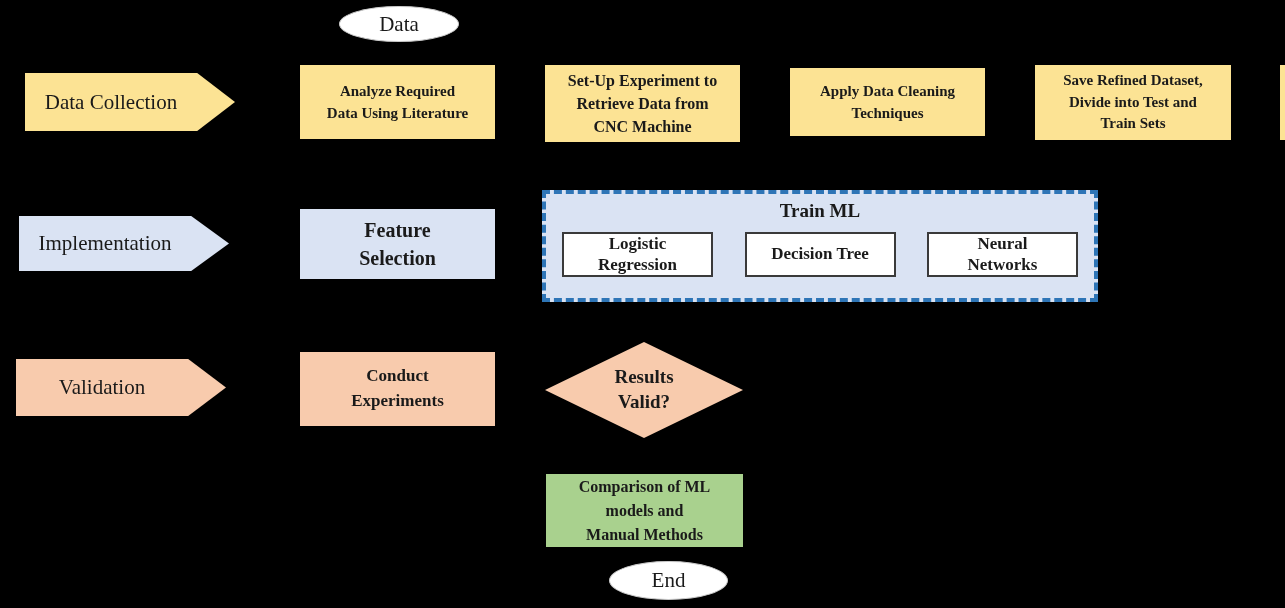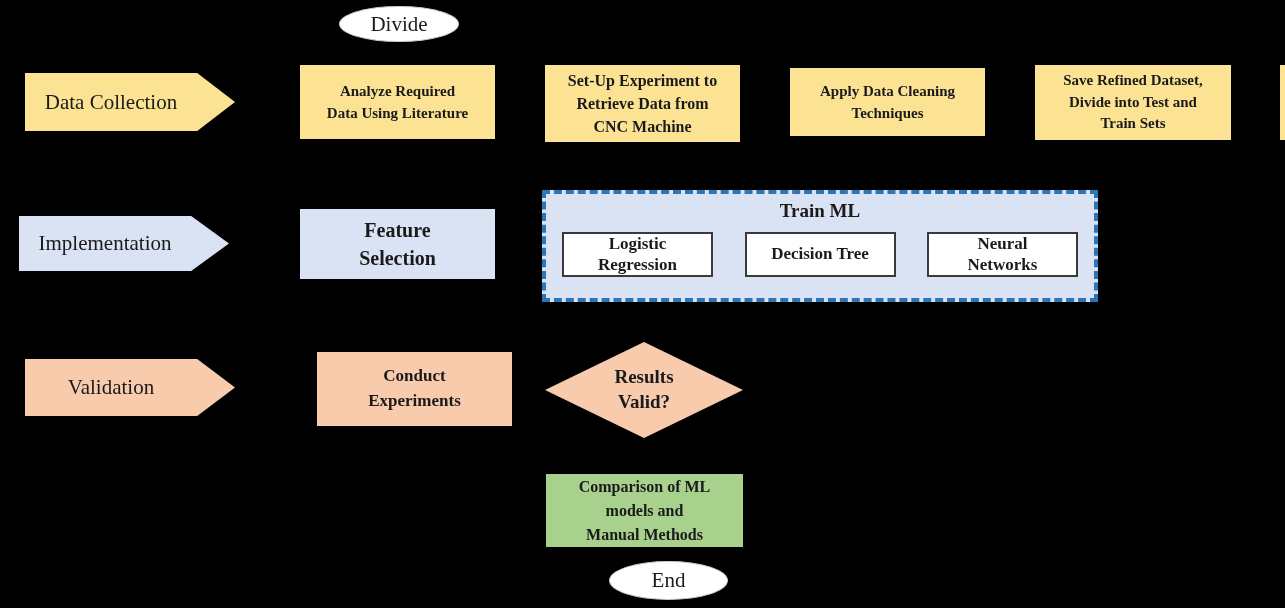--- a/index.html
+++ b/index.html
@@ -31,21 +31,21 @@
   }
 
   .fill-yellow { background:var(--data-collection-fill,#FCE394); }
   .fill-blue   { background:var(--implementation-fill,#DAE3F3); }
   .fill-peach  { background:var(--validation-fill,#F8CBAD); }
   .fill-green  { background:var(--comparison-fill,#A9D18E);margin-top:12px; }
 
   
   .arrow-1 { left:25px; top:73px;  width:210px; height:58px; }
   .arrow-2 { left:19px; top:216px; width:210px; height:55px; }
-  .arrow-3 { left:25px; top:359px; width:210px; height:57px; }
+  .arrow-3 { left:16px; top:359px; width:210px; height:57px; }
 
   .step-1 { left:300px;  top:65px; width:195px; height:74px; font-size:15px; line-height:1.5; }
   .step-2 { left:545px;  top:65px; width:195px; height:77px; font-size:16px; line-height:1.45; }
   .step-3 { left:790px;  top:68px; width:195px; height:68px; font-size:15px; line-height:1.5; }
   .step-4 { left:1035px; top:65px; width:196px; height:75px; font-size:15px; line-height:1.45; }
   .step-cropped { left:1280px; top:65px; width:5px; height:75px; }
 
   
   .feature { left:300px; top:209px; width:195px; height:70px; font-size:20px; line-height:1.4; }
   .train-ml {
@@ -63,39 +63,39 @@
   }
   .model-box {
     width:151px; height:45px; box-sizing:border-box;
     background:#fff; border:2px solid #3a3a3a;
     display:flex; align-items:center; justify-content:center;
     text-align:center; white-space:pre-line;
     font-size:17px; line-height:1.2; font-weight:700; color:var(--text,#1a1a1a);
   }
 
   
-  .conduct  { left:300px; top:352px; width:195px; height:74px; font-size:17px; line-height:1.45;margin-left:17px; }
+  .conduct  { left:300px; top:352px; width:195px; height:74px; font-size:17px; line-height:1.45; }
   .diamond  {
     left:545px; top:342px; width:198px; height:96px;
     clip-path:polygon(50% 0, 100% 50%, 50% 100%, 0 50%);
     font-size:19px; line-height:1.3;
   }
   .optimize { left:792px; top:353px; width:196px; height:72px; font-size:16px; line-height:1.5; }
 
   .comparison { left:546px; top:462px; width:197px; height:73px; font-size:16px; line-height:1.5; }
 
   .start-oval { left:339px; top:6px;   width:120px; height:36px; }
   .end-oval   { left:609px; top:561px; width:119px; height:39px; }
 </style>
 </head>
 <body>
 
 <div class="canvas">
 
-  <div class="abs terminal start-oval">Divide</div>
+  <div class="abs terminal start-oval">Data</div>
 
   <div class="abs stage-arrow fill-yellow arrow-1">Data Collection</div>
   <div class="abs box fill-yellow step-1">Analyze Required
 Data Using Literature</div>
   <div class="abs box fill-yellow step-2">Set-Up Experiment to
 Retrieve Data from
 CNC Machine</div>
   <div class="abs box fill-yellow step-3">Apply Data Cleaning
 Techniques</div>
   <div class="abs box fill-yellow step-4">Save Refined Dataset,

